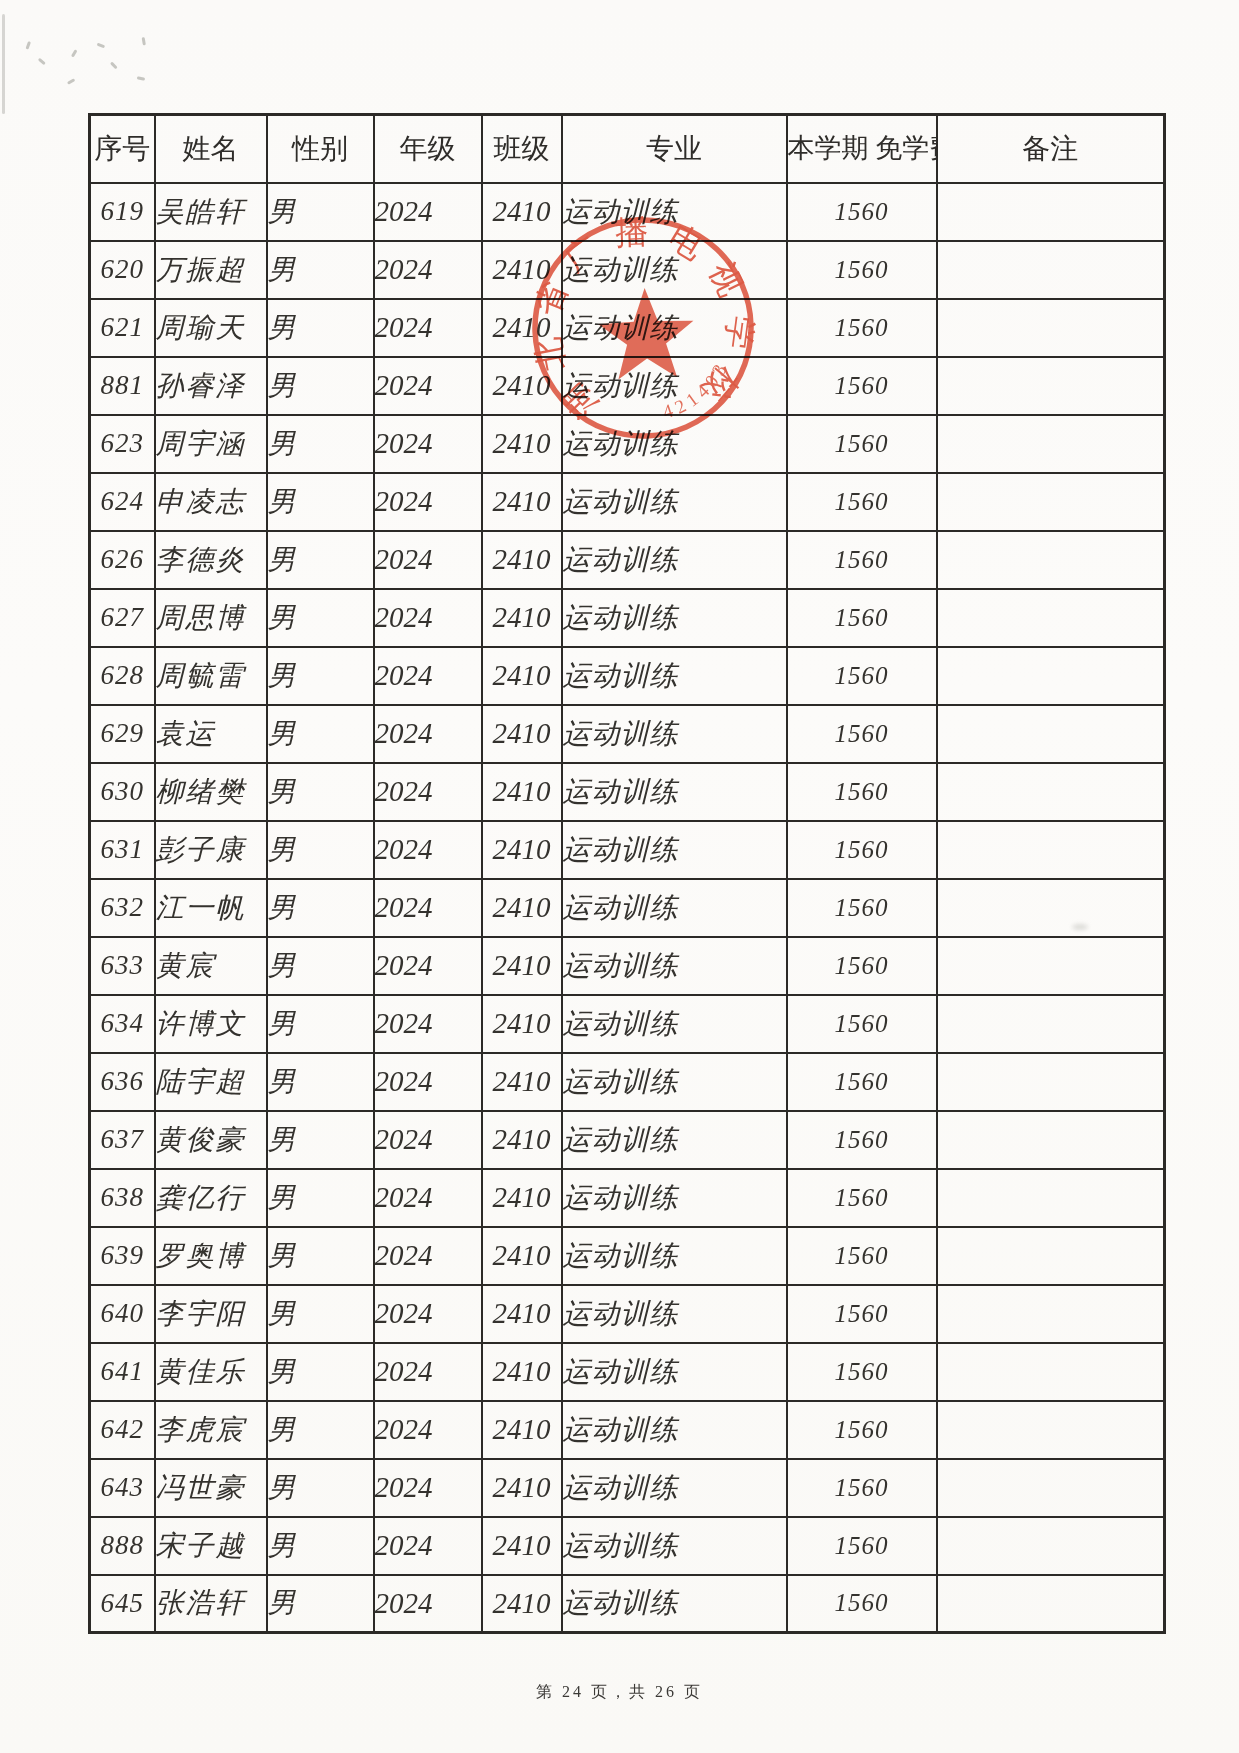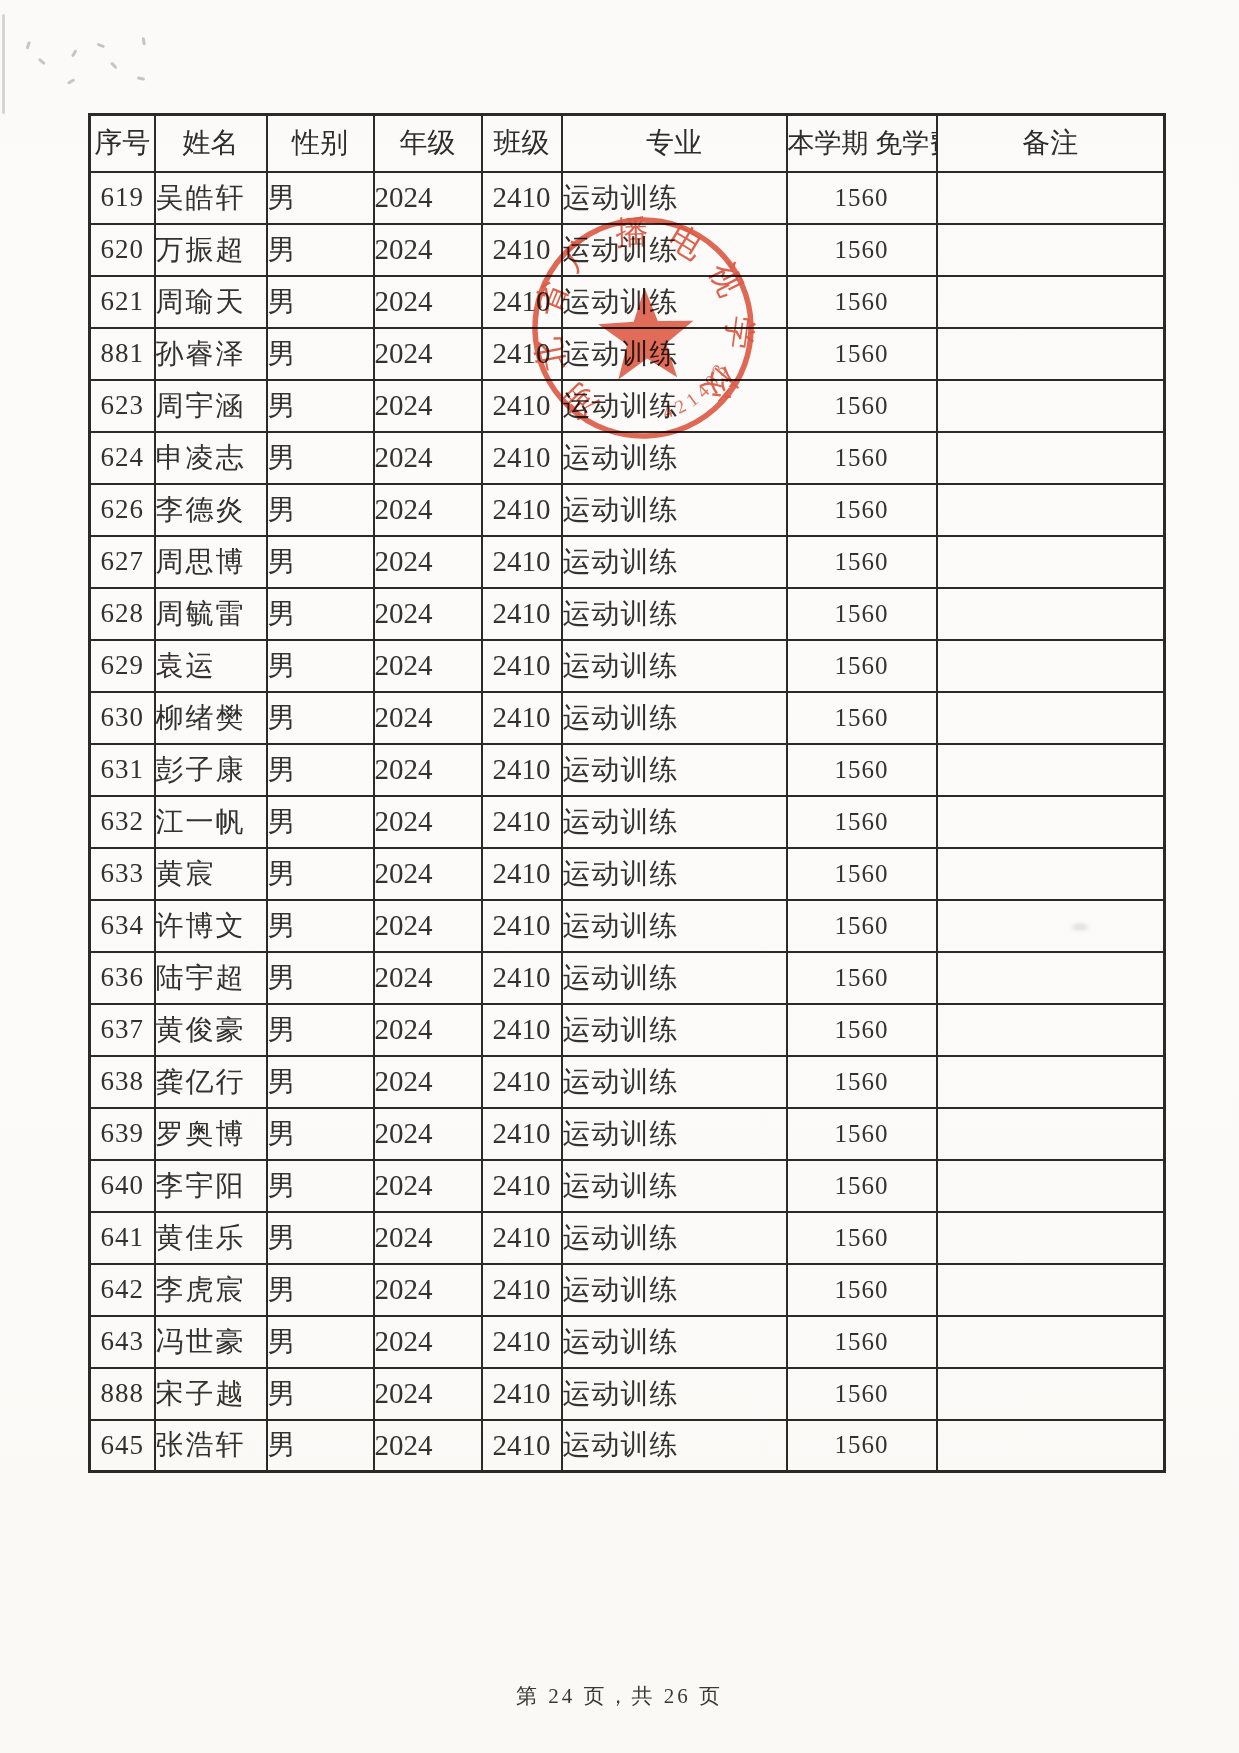--- a/index.html
+++ b/index.html
@@ -32,43 +32,43 @@
     width:1075px;border-collapse:collapse;table-layout:fixed;
     border:3px solid #2c2a27;
   }
   table.roster th,table.roster td{
     border:2px solid #2c2a27;
     font-weight:normal;
     vertical-align:middle;
     padding:0;
     overflow:hidden;white-space:nowrap;
   }
-  thead tr{height:57px;}
-  tbody tr{height:52px;}
+  thead tr{height:68px;}
+  tbody tr{height:58px;font-style:italic;}
   th{font-size:28px;text-align:center;color:#2f2d2a;}
   th.h-fee{font-size:27px;line-height:1.3;white-space:pre-line;}
   td{font-size:28px;color:#34322e;}
   td.col-index{text-align:center;font-size:27px;letter-spacing:1px;}
   td.col-name{text-align:left;padding-left:9px;letter-spacing:2px;}
   td.col-gender{text-align:left;padding-left:11px;}
   td.col-grade{text-align:left;padding-left:15px;font-size:29px;margin-top:13px;}
   td.col-class{text-align:center;padding-left:9px;font-size:29px;}
   td.col-major{text-align:left;padding-left:11px;letter-spacing:1px;}
   td.col-fee{text-align:center;font-size:25px;letter-spacing:1px;}
   
   .stamp{
     position:absolute;left:508px;top:193px;width:270px;height:270px;
     mix-blend-mode:multiply;opacity:.9;
     transform:rotate(-2deg);
     pointer-events:none;
   }
   
   .footer{
     position:absolute;left:0;top:1682px;width:1239px;
-    text-align:center;font-size:21px;letter-spacing:3px;color:#3b3936;
+    text-align:center;font-size:16px;letter-spacing:3px;color:#3b3936;
   }
 </style>
 </head>
 <body>
 
 <div class="page">
 
   <div class="edge-shadow"></div>
   <div class="pencil-mark" style="left:24px;top:44px;transform:rotate(-70deg)"></div>
   <div class="pencil-mark" style="left:38px;top:60px;transform:rotate(40deg)"></div>

